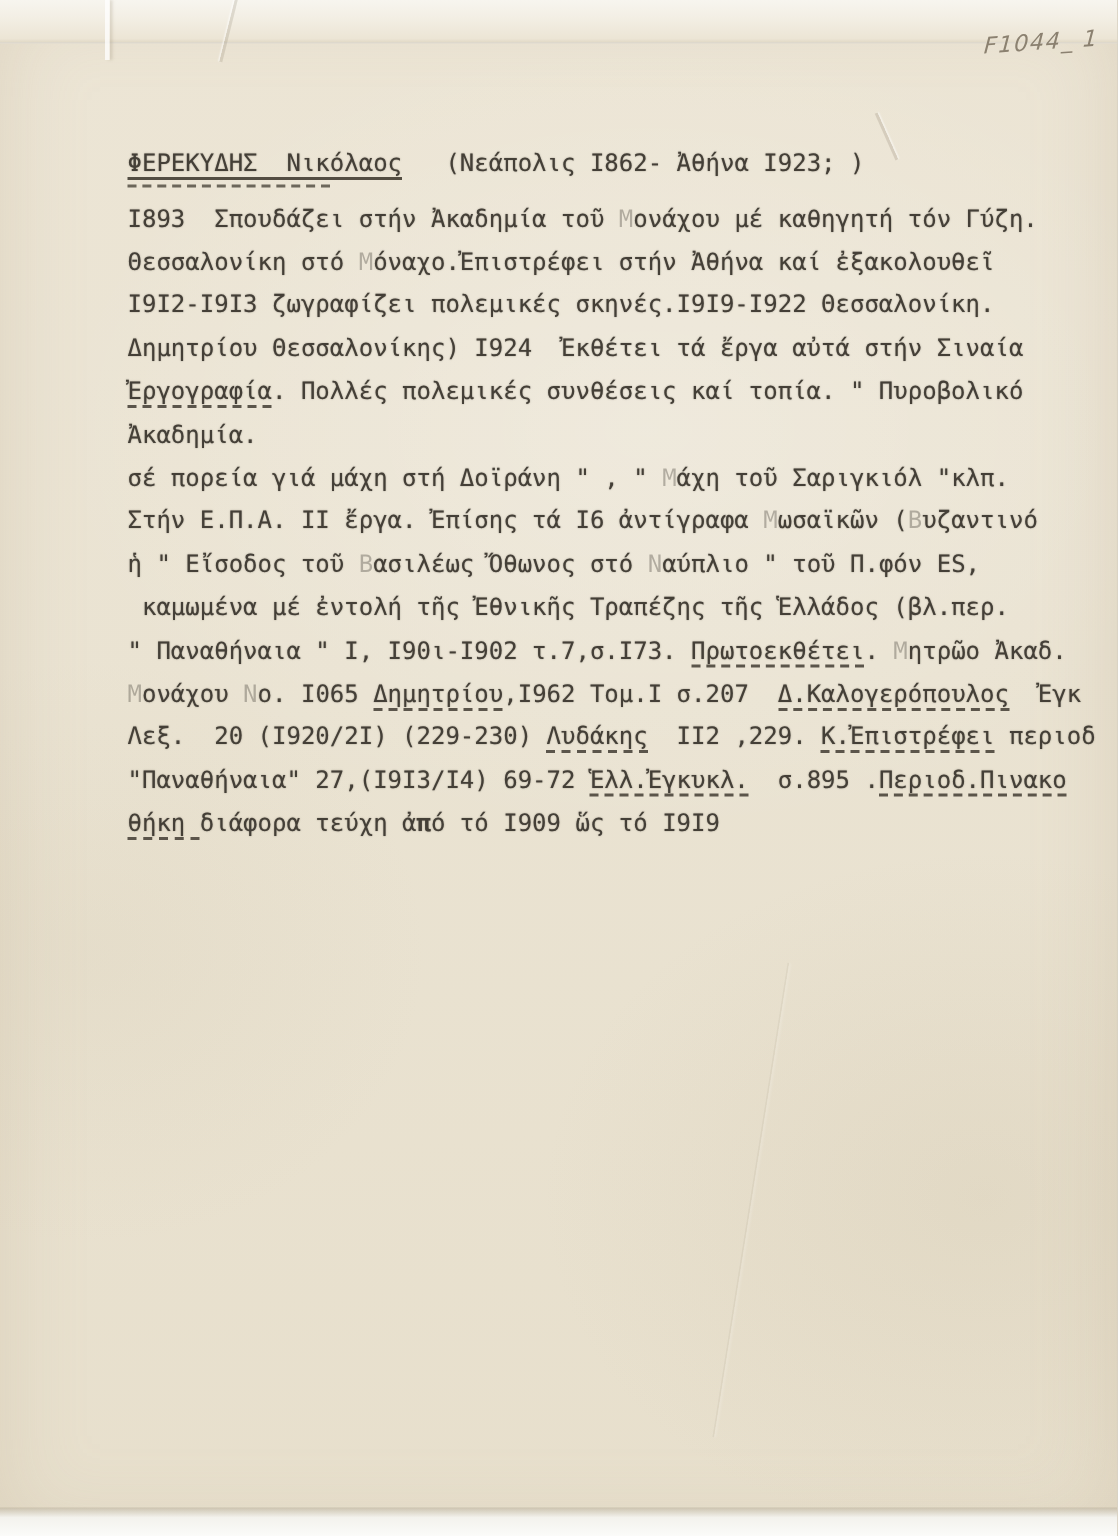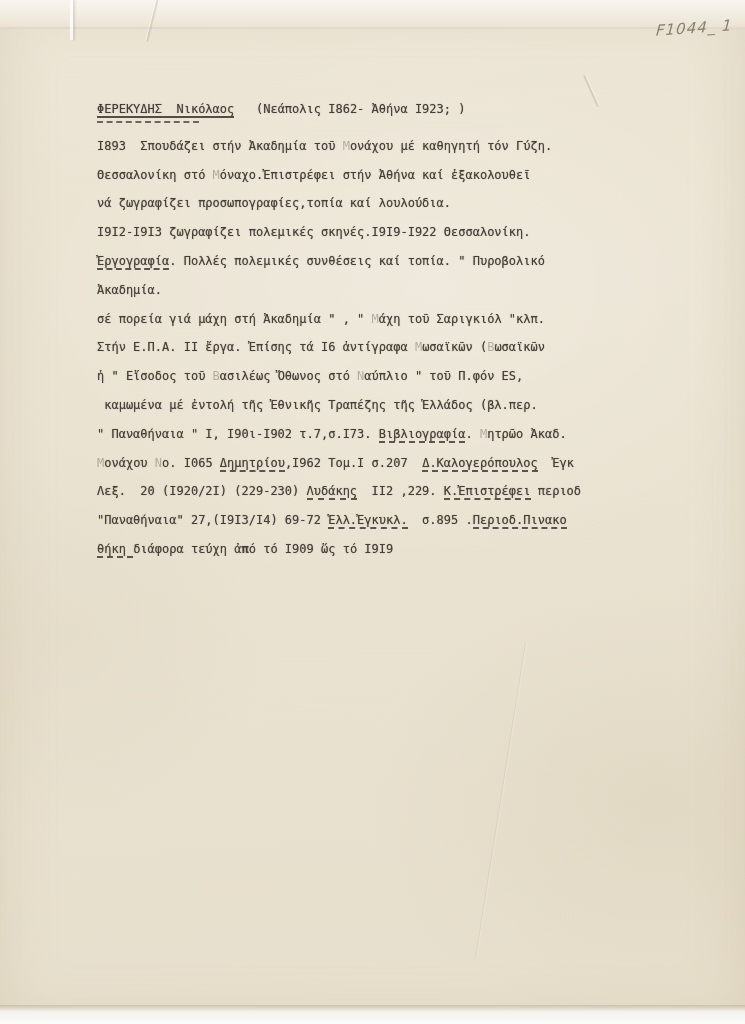--- a/index.html
+++ b/index.html
@@ -65,25 +65,24 @@
     font-family: "DejaVu Sans", sans-serif;
     font-style: italic;
     font-size: 15px;
     letter-spacing: 1px;
     transform: rotate(-4deg) skewX(-8deg);
   }
   .textblock {
     position: absolute;
     left: 85px; top: 95px;
     width: 640px;
-    font-size: 12px;
+    font-size: 16px;
     color: #443f37;
     text-shadow: 0 0 1px rgba(62,57,46,0.55);
     letter-spacing: 0px;
-    margin-left: 12px;
   }
   .line {
     white-space: pre;
     line-height: 28.8px;
     height: 28.8px;
   }
   .header-line { margin-bottom: 8px; }
   .seg-plain {}
   .seg-u {
     border-bottom: 2px dashed rgba(66,60,50,0.85);
@@ -109,28 +108,28 @@
   <div class="top-strip"></div>
   <div class="crease crease-1"></div>
   <div class="crease crease-2"></div>
   <div class="crease crease-3"></div>
   <div class="crease crease-4"></div>
   <div class="annotation">F1044_ 1</div>
   <div class="textblock" id="textblock">
       <div class="line header-line"><span class="seg-name">ΦΕΡΕΚΥΔΗΣ  Νικόλαος</span><span class="seg-plain">   (Νεάπολις Ι862- Ἀθήνα Ι923; )</span></div>
       <div class="line"><span class="seg-plain">Ι893  Σπουδάζει στήν Ἀκαδημία τοῦ </span><span class="seg-faint">Μ</span><span class="seg-plain">ονάχου μέ καθηγητή τόν Γύζη.</span></div>
       <div class="line"><span class="seg-plain">Θεσσαλονίκη στό </span><span class="seg-faint">Μ</span><span class="seg-plain">όναχο.Ἐπιστρέφει στήν Ἀθήνα καί ἐξακολουθεῖ</span></div>
-      <div class="line"><span class="seg-plain">νά ζωγραφίζει προσωπογραφίες,τοπία καί λουλούδια.</span></div>
       <div class="line"><span class="seg-plain">Ι9Ι2-Ι9Ι3 ζωγραφίζει πολεμικές σκηνές.Ι9Ι9-Ι922 Θεσσαλονίκη.</span></div>
+      <div class="line"><span class="seg-plain">Δημητρίου Θεσσαλονίκης) Ι924  Ἐκθέτει τά ἔργα αὐτά στήν Σιναία</span></div>
       <div class="line"><span class="seg-u">Ἐργογραφία</span><span class="seg-plain">. Πολλές πολεμικές συνθέσεις καί τοπία. " Πυροβολικό</span></div>
       <div class="line"><span class="seg-plain">Ἀκαδημία.</span></div>
-      <div class="line"><span class="seg-plain">σέ πορεία γιά μάχη στή Ἀκαδημία " , " </span><span class="seg-faint">Μ</span><span class="seg-plain">άχη τοῦ Σαριγκιόλ "κλπ.</span></div>
-      <div class="line"><span class="seg-plain">Στήν Ε.Π.Α. ΙΙ ἔργα. Ἐπίσης τά Ι6 ἀντίγραφα </span><span class="seg-faint">Μ</span><span class="seg-plain">ωσαϊκῶν (</span><span class="seg-faint">Β</span><span class="seg-plain">ωσαϊκῶν</span></div>
+      <div class="line"><span class="seg-plain">σέ πορεία γιά μάχη στή Δοϊράνη " , " </span><span class="seg-faint">Μ</span><span class="seg-plain">άχη τοῦ Σαριγκιόλ "κλπ.</span></div>
+      <div class="line"><span class="seg-plain">Στήν Ε.Π.Α. ΙΙ ἔργα. Ἐπίσης τά Ι6 ἀντίγραφα </span><span class="seg-faint">Μ</span><span class="seg-plain">ωσαϊκῶν (</span><span class="seg-faint">Β</span><span class="seg-plain">υζαντινό</span></div>
       <div class="line"><span class="seg-plain">ἡ " Εἴσοδος τοῦ </span><span class="seg-faint">Β</span><span class="seg-plain">ασιλέως Ὄθωνος στό </span><span class="seg-faint">Ν</span><span class="seg-plain">αύπλιο " τοῦ Π.φόν ES,</span></div>
       <div class="line"><span class="seg-plain"> καμωμένα μέ ἐντολή τῆς Ἐθνικῆς Τραπέζης τῆς Ἑλλάδος (βλ.περ.</span></div>
-      <div class="line"><span class="seg-plain">" Παναθήναια " Ι, Ι90ι-Ι902 τ.7,σ.Ι73. </span><span class="seg-u">Βιβλιογραφία</span><span class="seg-plain">. </span><span class="seg-faint">Μ</span><span class="seg-plain">ητρῶο Ἀκαδ.</span></div>
+      <div class="line"><span class="seg-plain">" Παναθήναια " Ι, Ι90ι-Ι902 τ.7,σ.Ι73. </span><span class="seg-u">Πρωτοεκθέτει</span><span class="seg-plain">. </span><span class="seg-faint">Μ</span><span class="seg-plain">ητρῶο Ἀκαδ.</span></div>
       <div class="line"><span class="seg-faint">Μ</span><span class="seg-plain">ονάχου </span><span class="seg-faint">Ν</span><span class="seg-plain">ο. Ι065 </span><span class="seg-u">Δημητρίου</span><span class="seg-plain">,Ι962 Τομ.Ι σ.207  </span><span class="seg-u">Δ.Καλογερόπουλος</span><span class="seg-plain">  Ἐγκ</span></div>
       <div class="line"><span class="seg-plain">Λεξ.  20 (Ι920/2Ι) (229-230) </span><span class="seg-u">Λυδάκης</span><span class="seg-plain">  ΙΙ2 ,229. </span><span class="seg-u">Κ.Ἐπιστρέφει</span><span class="seg-plain"> περιοδ</span></div>
       <div class="line"><span class="seg-plain">"Παναθήναια" 27,(Ι9Ι3/Ι4) 69-72 </span><span class="seg-u">Ἑλλ.Ἐγκυκλ.</span><span class="seg-plain">  σ.895 .</span><span class="seg-u">Περιοδ.Πινακο</span></div>
       <div class="line"><span class="seg-u">θήκη </span><span class="seg-plain">διάφορα τεύχη ἀ</span><span class="seg-bold">π</span><span class="seg-plain">ό τό Ι909 ὥς τό Ι9Ι9</span></div>
     </div>
   <div class="bottom-strip"></div>
 </div>
 
 </body></html>

